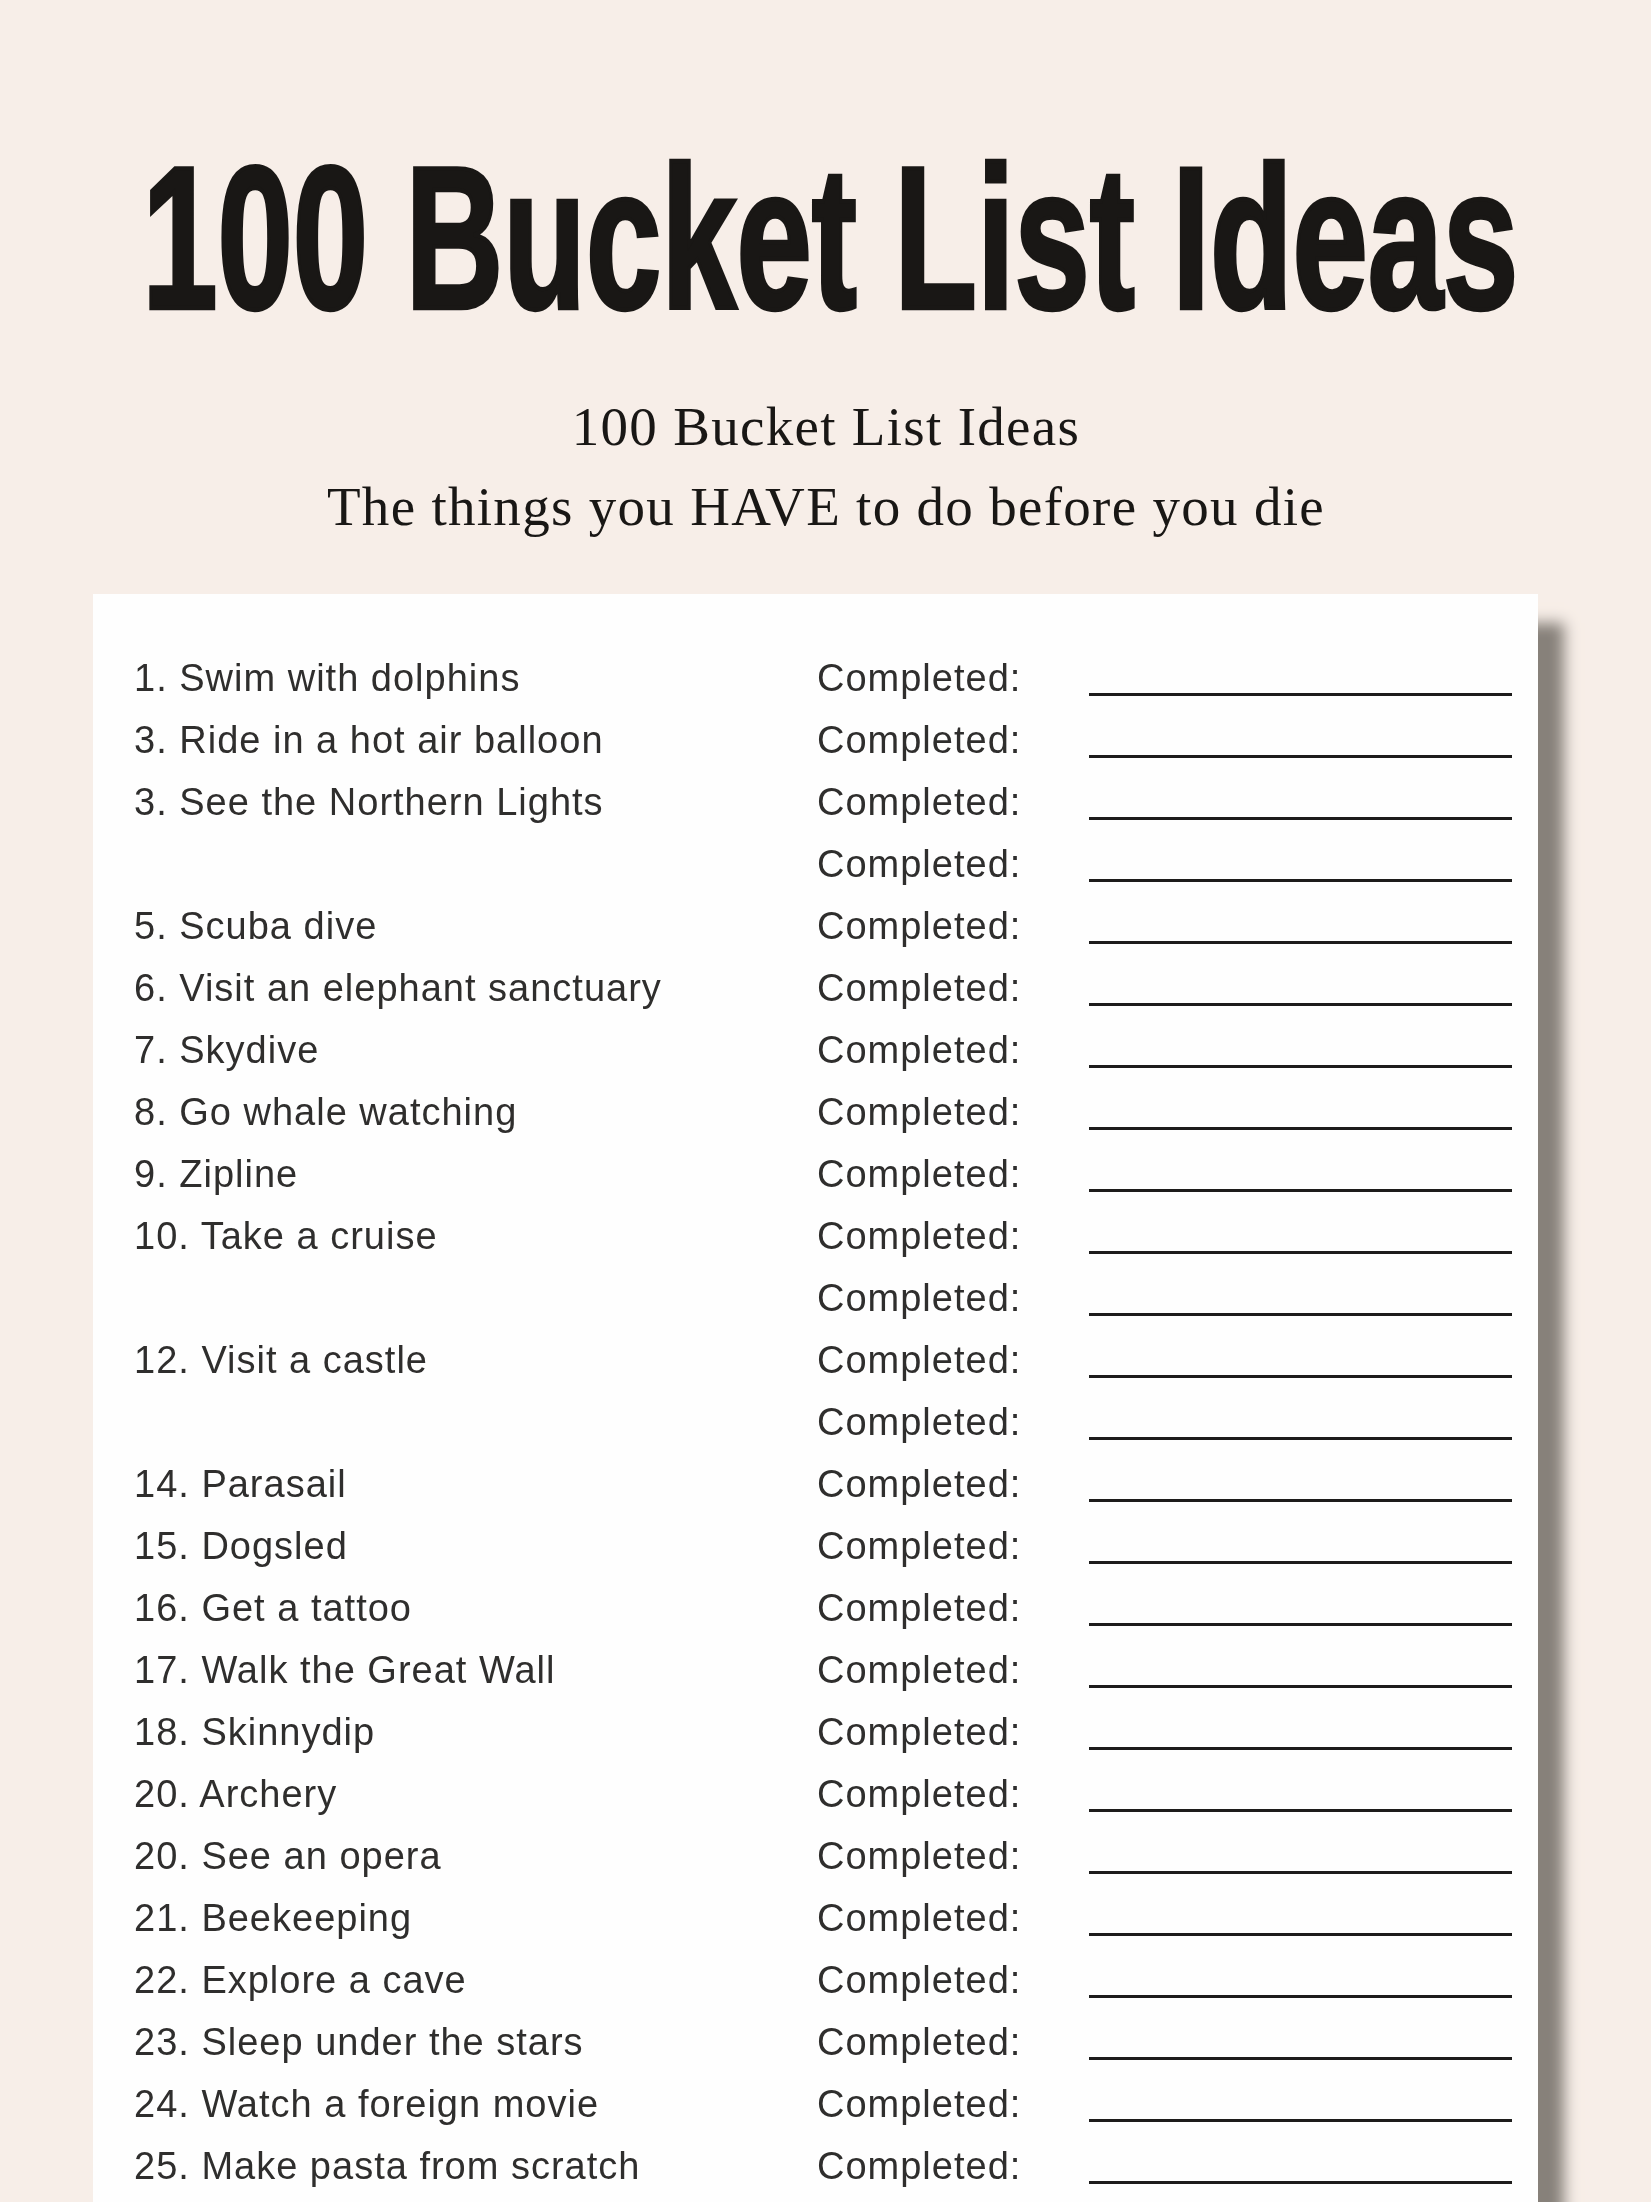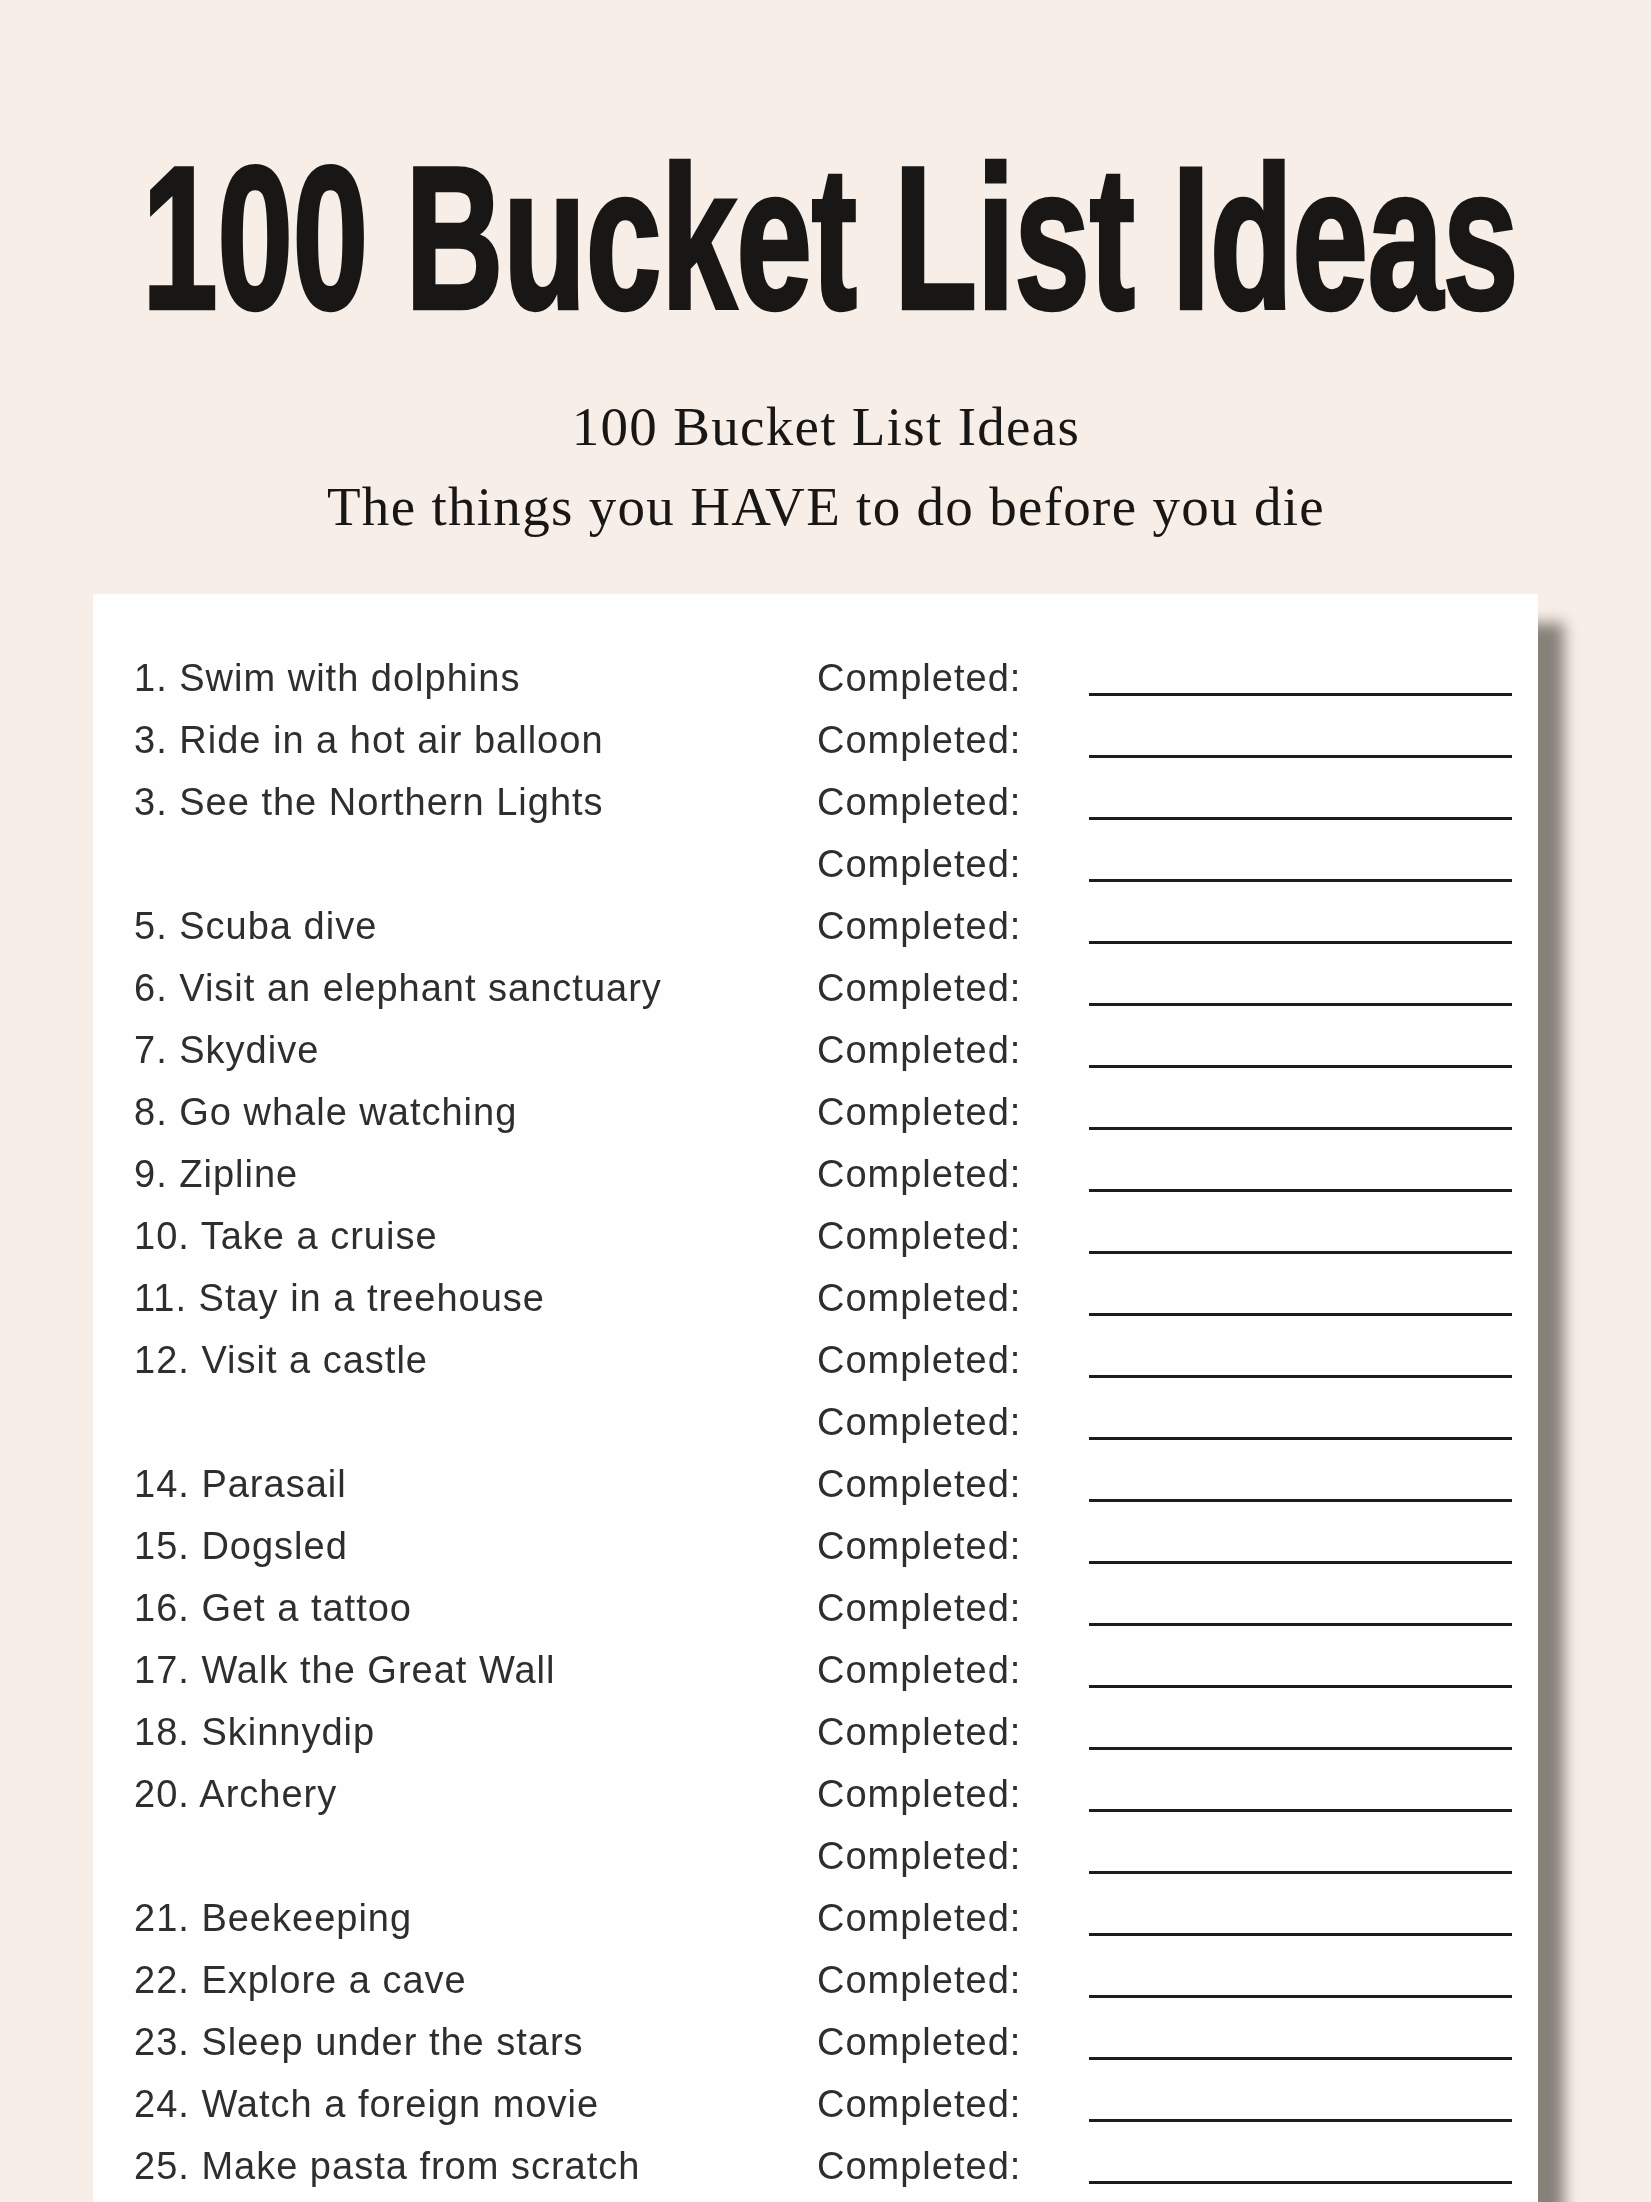--- a/index.html
+++ b/index.html
@@ -140,21 +140,20 @@
     <span class="blank"></span>
   </div>
 
   <div class="row">
     <span class="item-label">10. Take a cruise</span>
     <span class="completed">Completed:</span>
     <span class="blank"></span>
   </div>
 
   <div class="row">
-    <span class="item-label">11. Stay in a treehouse</span>
     <span class="completed">Completed:</span>
     <span class="blank"></span>
   </div>
 
   <div class="row">
     <span class="item-label">12. Visit a castle</span>
     <span class="completed">Completed:</span>
     <span class="blank"></span>
   </div>
 
@@ -193,20 +192,21 @@
     <span class="blank"></span>
   </div>
 
   <div class="row">
     <span class="item-label">20. Archery</span>
     <span class="completed">Completed:</span>
     <span class="blank"></span>
   </div>
 
   <div class="row">
+    <span class="item-label">20. See an opera</span>
     <span class="completed">Completed:</span>
     <span class="blank"></span>
   </div>
 
   <div class="row">
     <span class="item-label">21. Beekeeping</span>
     <span class="completed">Completed:</span>
     <span class="blank"></span>
   </div>
 

